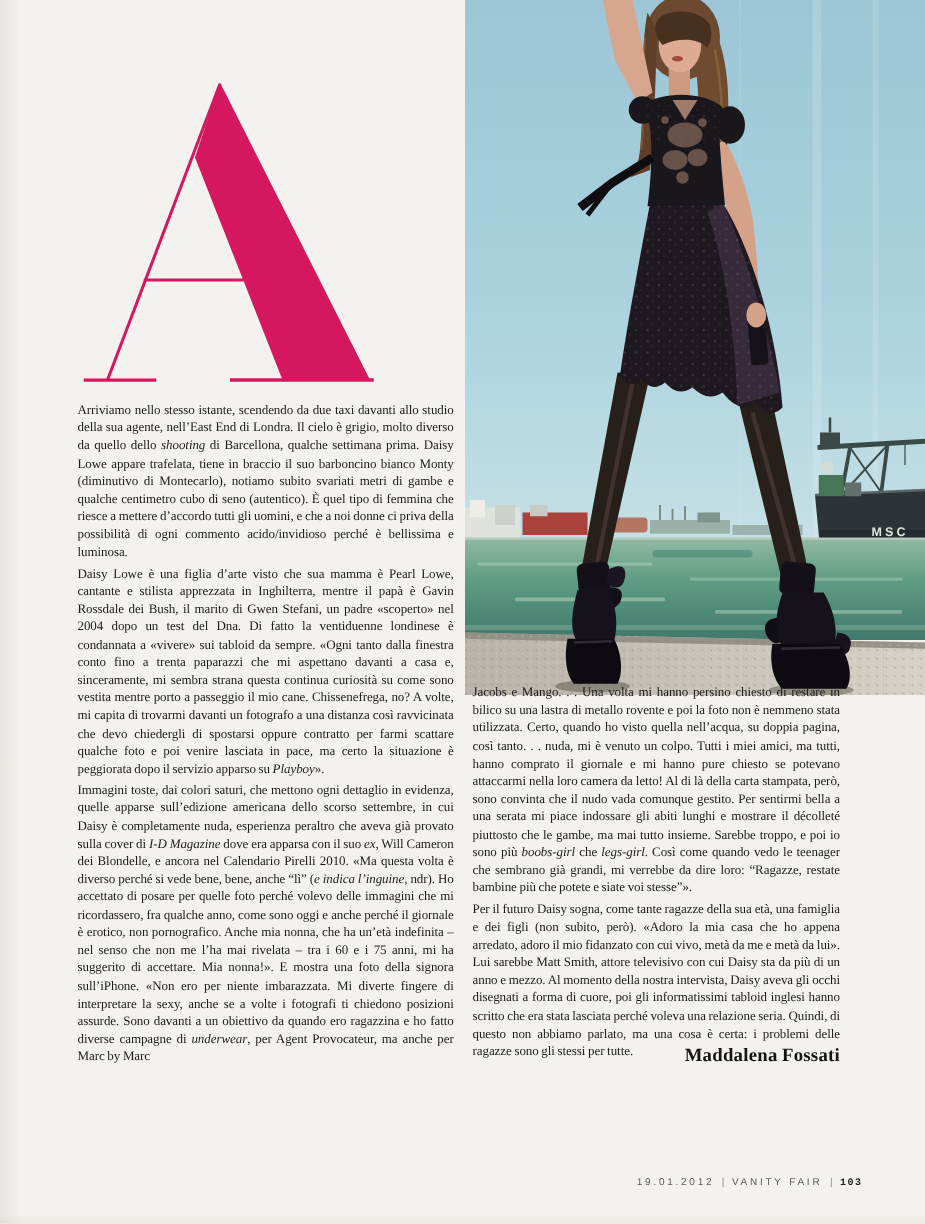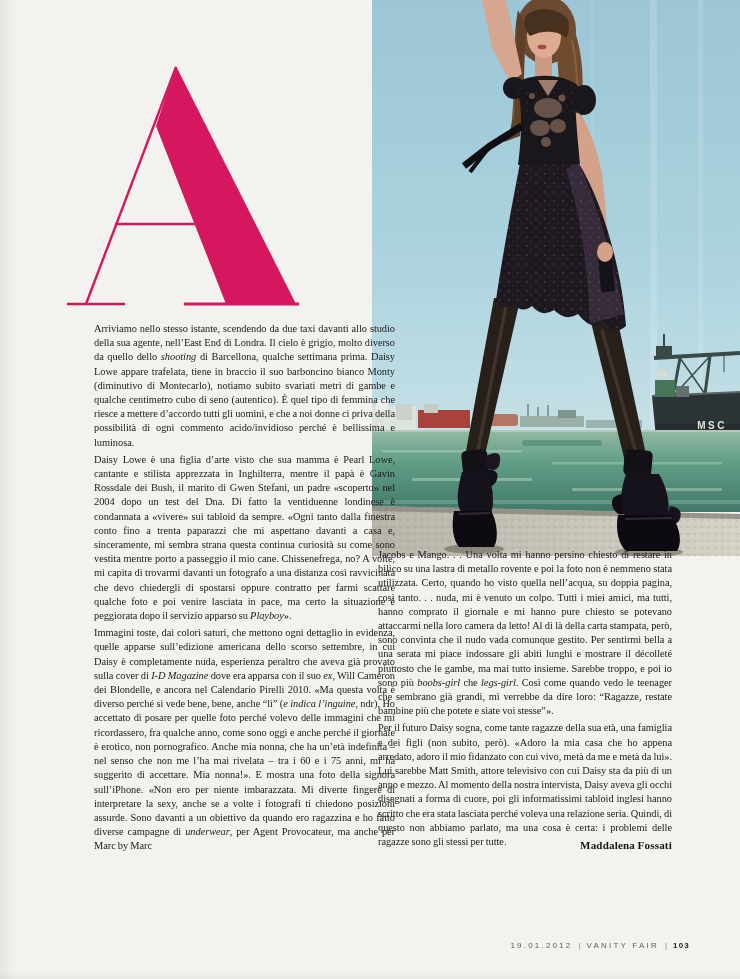--- a/index.html
+++ b/index.html
@@ -14,38 +14,38 @@
     background:linear-gradient(to top, rgba(60,60,55,.05), rgba(60,60,55,0));}
 
   .dropcap-wrap{position:absolute;left:64px;top:64px;width:238px;height:246px;}
   .visually-hidden{position:absolute;width:1px;height:1px;overflow:hidden;clip:rect(0 0 0 0);white-space:nowrap;}
 
   .col{
     position:absolute;text-align:justify;
     font-size:10.4px;line-height:14.2px;letter-spacing:-0.05px;
     hyphens:auto;-webkit-hyphens:auto;word-spacing:-0.4px;
   }
-  .col-left{left:62px;top:322px;width:301px;margin-left:32px;}
+  .col-left{left:62px;top:322px;width:301px;}
   .col-right{left:378px;top:548px;width:294px;}
   .col p{margin:0 0 3px 0;}
   .byline{
     margin-top:-14.2px;text-align:right;font-weight:bold;
-    font-size:11px;letter-spacing:0.2px;color:#141414;
+    font-size:15px;letter-spacing:0.2px;color:#141414;
   }
 
   .photo-wrap{position:absolute;left:372px;top:0;width:368px;height:556px;text-align:center;}
   .photo-wrap svg{display:block;}
 
   .folio{
     position:absolute;left:360px;top:941px;width:330px;text-align:right;
     font-family:"Liberation Sans", sans-serif;font-size:8px;color:#5c5c5a;
     letter-spacing:2.2px;white-space:nowrap;
   }
   .folio .sep{color:#8a8a88;margin:0 6px;letter-spacing:0;}
-  .folio .pageno{font-weight:bold;color:#1f1f1f;letter-spacing:1.2px;}
+  .folio .pageno{font-weight:bold;color:#1f1f1f;letter-spacing:1.2px;font-family:Liberation Mono, monospace;}
 </style>
 </head>
 <body>
 
 <div class="page">
   <div class="edge-shade"></div>
   <div class="bottom-shade"></div>
 
   <div class="dropcap-wrap">
     <span class="visually-hidden">A</span>

